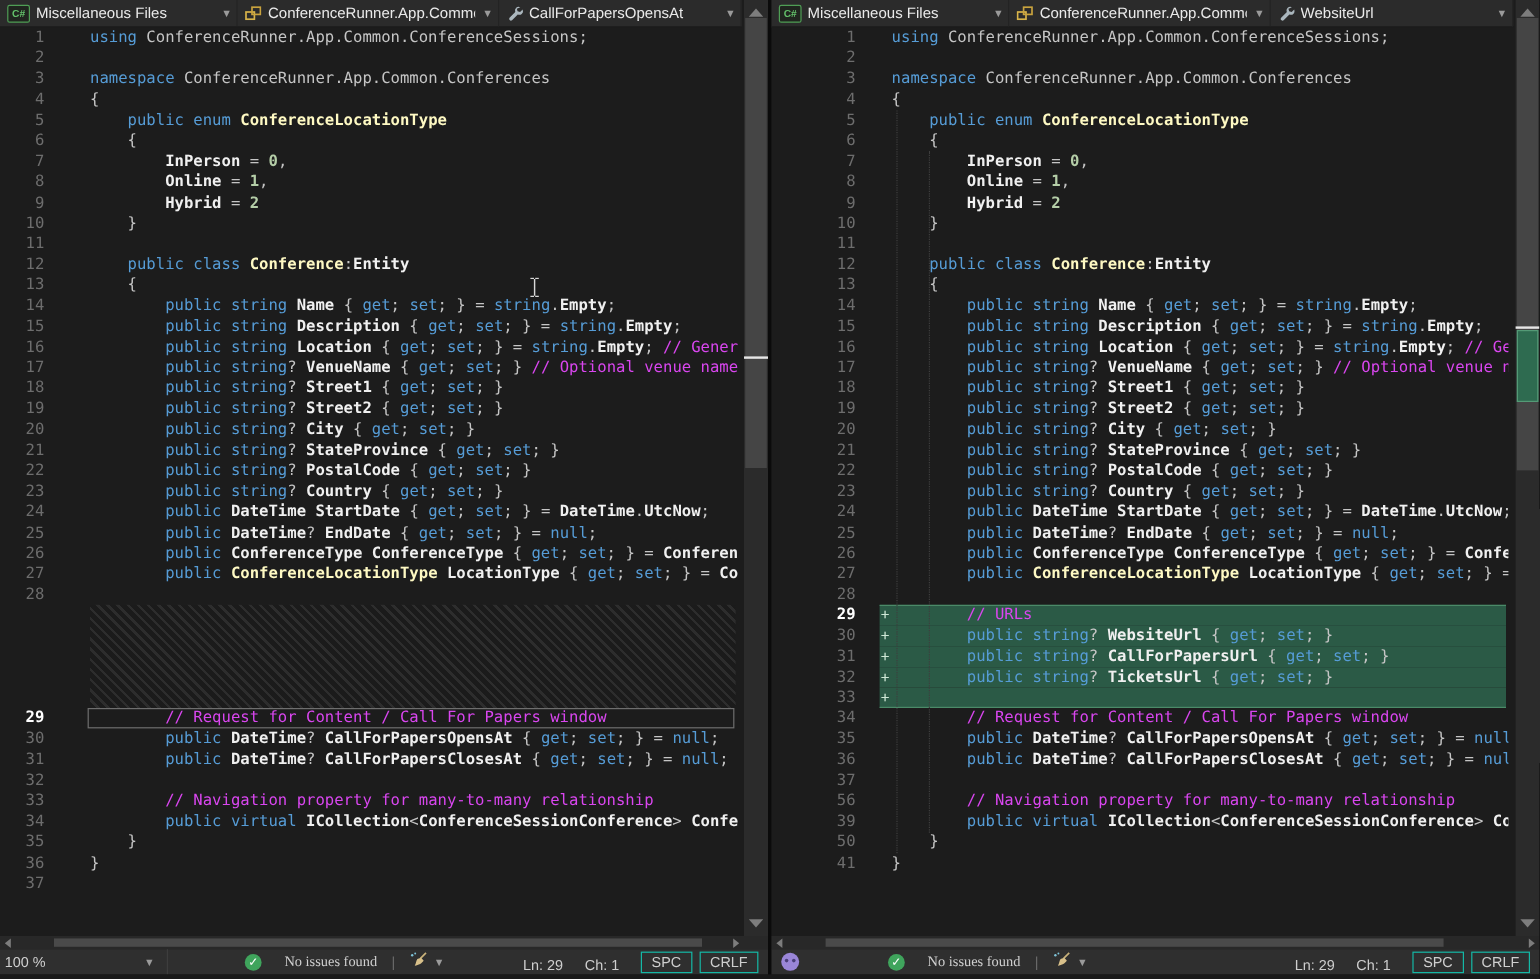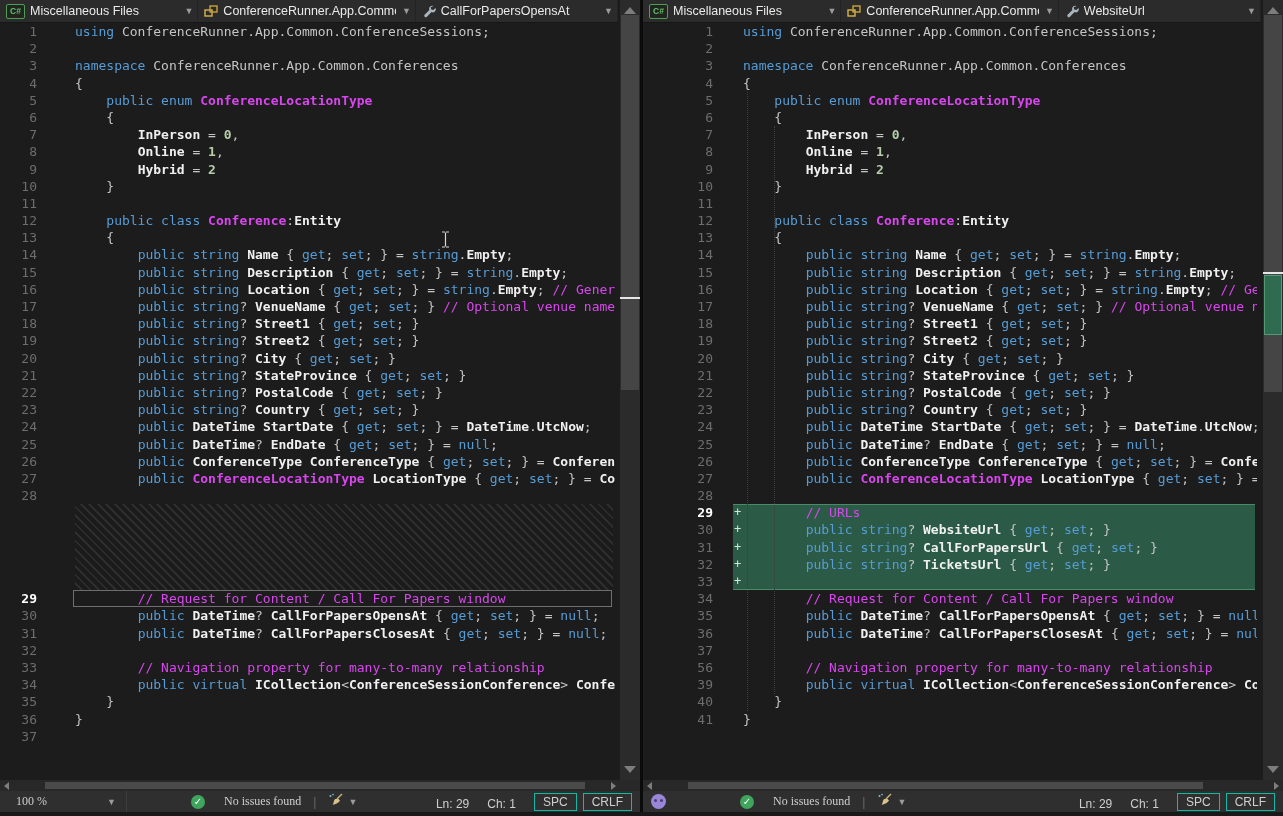--- a/index.html
+++ b/index.html
@@ -28,21 +28,21 @@
   .pane.right .rows{width:614px;}
   .row{position:relative;height:17.2px;line-height:17.2px;
        font-family:"DejaVu Sans Mono",monospace;font-size:13px;white-space:pre;}
   .num{position:absolute;left:0;top:0;width:37px;text-align:right;color:#6d6d6d;}
   .pane.right .num{width:70px;}
   .num.curnum{color:#ffffff;font-weight:bold;}
   .code{position:absolute;left:75px;top:0;z-index:2;color:#c5c5c5;}
   .pane.right .code{left:100px;}
   .plus{position:absolute;left:91px;top:0;z-index:2;color:#cfe8d6;font-size:12px;}
   
-  .k{color:#569cd6;} .t{color:#d946ef;font-weight:bold;} .i{color:#f0f0f0;font-weight:bold;}
+  .k{color:#569cd6;} .t{color:#fef9c3;font-weight:bold;} .i{color:#f0f0f0;font-weight:bold;}
   .n{color:#b5cea8;font-weight:bold;} .c{color:#d946ef;} .p{color:#c5c5c5;}
   
   .row.cur::after{content:"";position:absolute;left:73px;right:3px;top:0;bottom:0;
                   border:1px solid #6e6e6e;pointer-events:none;}
   
   .row.add::before{content:"";position:absolute;left:90px;right:2px;top:0;bottom:0;background:#2b5a46;}
   .row.add.af::before{border-top:1px solid #4b8a68;}
   .row.add.al::before{border-bottom:1px solid #4b8a68;}
   
   .hatch-row{position:relative;height:86px;}
@@ -64,22 +64,22 @@
   .hscroll{position:absolute;top:780px;left:0;width:100%;height:11px;background:#282828;}
   .hthumb{position:absolute;top:2px;height:7px;background:#4a4a4a;}
   .harr{position:absolute;top:2px;width:0;height:0;border-top:4px solid transparent;border-bottom:4px solid transparent;}
   .harr.l{left:4px;border-right:5px solid #7d7d7d;}
   .harr.r{right:24px;border-left:5px solid #7d7d7d;}
   .pane.right .harr.r{right:4px;}
 
   
   .status{position:absolute;top:791px;left:0;width:100%;height:21px;background:#2f2f2f;
           display:flex;align-items:center;font-size:12px;color:#cfcfcf;}
-  .zoombox{display:flex;align-items:center;width:127px;height:21px;padding-left:16px;
-           border-right:1px solid #3d3d3d;box-sizing:border-box;font-family:Liberation Serif, serif;}
+  .zoombox{display:flex;align-items:center;width:140px;height:21px;padding-left:4px;
+           border-right:1px solid #3d3d3d;box-sizing:border-box;}
   .zoombox .caret{margin-left:auto;margin-right:10px;font-size:9px;color:#9a9a9a;}
   .okcheck{width:14px;height:14px;border-radius:50%;background:#3fa45c;color:#fff;font-size:10px;
            display:inline-flex;align-items:center;justify-content:center;flex:0 0 auto;}
   .issues-lbl{margin-left:19px;white-space:nowrap;font-family:Liberation Serif, serif;}
   .statsep{color:#6a6a6a;margin:0 12px;}
   .broomcaret{font-size:9px;color:#9a9a9a;margin-left:4px;}
   .rgroup{margin-left:auto;display:flex;align-items:flex-end;gap:0;}
   .rgroup .val{margin-right:18px;white-space:nowrap;}
   .pillbox{border:1px solid #14b8a6;padding:1px 8px;margin-right:6px;white-space:nowrap;}
   .pillbox.last{margin-right:8px;}
@@ -276,21 +276,21 @@
         <div class="row add"><span class="num">30</span><span class="plus">+</span><span class="code"><span class="p">        </span><span class="k">public</span><span class="p"> </span><span class="k">string</span><span class="p">? </span><span class="i">WebsiteUrl</span><span class="p"> { </span><span class="k">get</span><span class="p">; </span><span class="k">set</span><span class="p">; }</span></span></div>
         <div class="row add"><span class="num">31</span><span class="plus">+</span><span class="code"><span class="p">        </span><span class="k">public</span><span class="p"> </span><span class="k">string</span><span class="p">? </span><span class="i">CallForPapersUrl</span><span class="p"> { </span><span class="k">get</span><span class="p">; </span><span class="k">set</span><span class="p">; }</span></span></div>
         <div class="row add"><span class="num">32</span><span class="plus">+</span><span class="code"><span class="p">        </span><span class="k">public</span><span class="p"> </span><span class="k">string</span><span class="p">? </span><span class="i">TicketsUrl</span><span class="p"> { </span><span class="k">get</span><span class="p">; </span><span class="k">set</span><span class="p">; }</span></span></div>
         <div class="row add al"><span class="num">33</span><span class="plus">+</span><span class="code"></span></div>
         <div class="row"><span class="num">34</span><span class="code"><span class="p">        </span><span class="c">// Request for Content / Call For Papers window</span></span></div>
         <div class="row"><span class="num">35</span><span class="code"><span class="p">        </span><span class="k">public</span><span class="p"> </span><span class="i">DateTime</span><span class="p">? </span><span class="i">CallForPapersOpensAt</span><span class="p"> { </span><span class="k">get</span><span class="p">; </span><span class="k">set</span><span class="p">; } = </span><span class="k">null</span></span></div>
         <div class="row"><span class="num">36</span><span class="code"><span class="p">        </span><span class="k">public</span><span class="p"> </span><span class="i">DateTime</span><span class="p">? </span><span class="i">CallForPapersClosesAt</span><span class="p"> { </span><span class="k">get</span><span class="p">; </span><span class="k">set</span><span class="p">; } = </span><span class="k">null</span></span></div>
         <div class="row"><span class="num">37</span><span class="code"></span></div>
         <div class="row"><span class="num">56</span><span class="code"><span class="p">        </span><span class="c">// Navigation property for many-to-many relationship</span></span></div>
         <div class="row"><span class="num">39</span><span class="code"><span class="p">        </span><span class="k">public</span><span class="p"> </span><span class="k">virtual</span><span class="p"> </span><span class="i">ICollection</span><span class="p">&lt;</span><span class="i">ConferenceSessionConference</span><span class="p">&gt; </span><span class="i">Conf</span></span></div>
-        <div class="row"><span class="num">40</span><span class="code"><span class="p">    }</span></span></div>
+        <div class="row"><span class="num">50</span><span class="code"><span class="p">    }</span></span></div>
         <div class="row"><span class="num">41</span><span class="code"><span class="p">}</span></span></div>
       </div>
 
     <div class="vscroll">
       <div class="arr up"></div>
       <div class="vthumb" style="height:377px;"></div>
       <div class="vmark-white" style="top:272px;"></div>
       <div class="vmark-green" style="top:275px;height:58px;"></div>
       <div class="arr dn"></div>
     </div>

